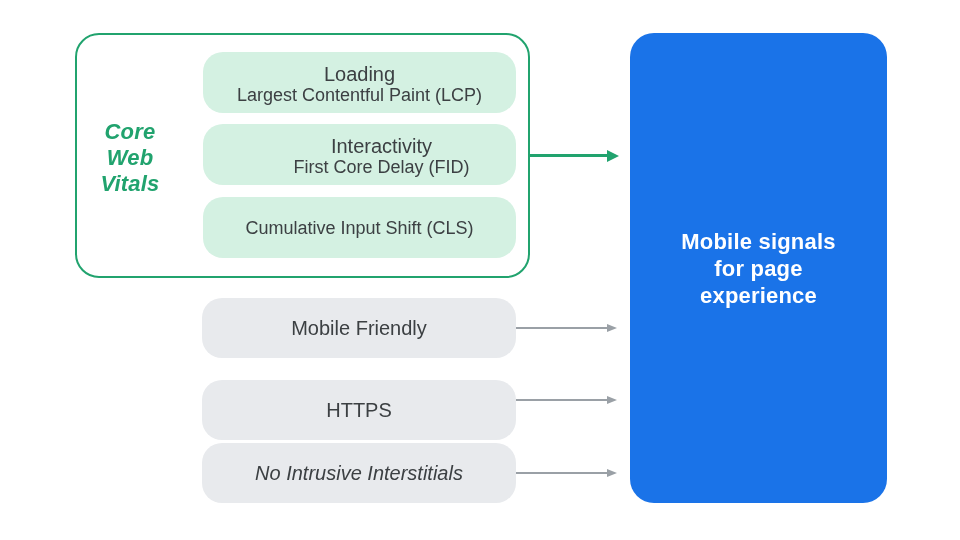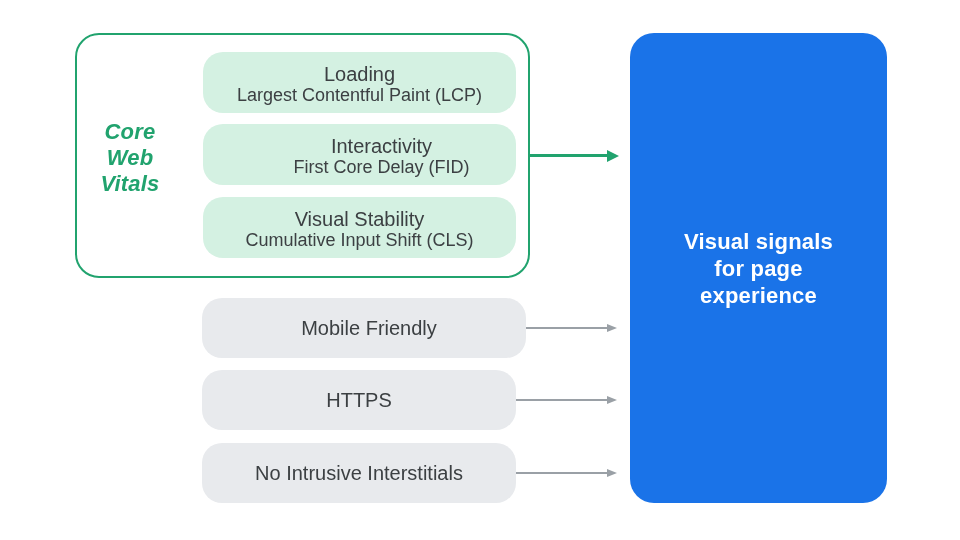--- a/index.html
+++ b/index.html
@@ -76,23 +76,23 @@
     height: 60px;
     background: #E8EAED;
     border-radius: 20px;
     display: flex;
     align-items: center;
     justify-content: center;
     color: #3C4043;
     font-size: 20px;
     font-weight: 400;
   }
-  .signal-pill-1 { top: 298px; padding-left: 10px; }
-  .signal-pill-2 { top: 370px; }
-  .signal-pill-3 { top: 443px; }
+  .signal-pill-1 { top: 298px; }
+  .signal-pill-2 { top: 380px; }
+  .signal-pill-3 { top: 443px; font-style: italic; }
 
   
   .arrow {
     position: absolute;
     background: #9AA0A6;
     height: 2px;
   }
   .arrow::after {
     content: "";
     position: absolute;
@@ -154,32 +154,31 @@
     <div class="pill-title">Loading</div>
     <div class="pill-subtitle">Largest Contentful Paint (LCP)</div>
   </div>
 
   <div class="cwv-pill cwv-pill-2">
     <div class="pill-title">Interactivity</div>
     <div class="pill-subtitle">First Core Delay (FID)</div>
   </div>
 
   <div class="cwv-pill cwv-pill-3">
-    <div class="pill-title">Visual Stability</div>
     <div class="pill-subtitle">Cumulative Input Shift (CLS)</div>
   </div>
 
   <div class="arrow arrow-teal"></div>
   <div class="arrow arrow-gray arrow-gray-1"></div>
   <div class="arrow arrow-gray arrow-gray-2"></div>
   <div class="arrow arrow-gray arrow-gray-3"></div>
 
   <div class="signal-pill signal-pill-1">Mobile Friendly</div>
 
   <div class="signal-pill signal-pill-2">HTTPS</div>
 
   <div class="signal-pill signal-pill-3">No Intrusive Interstitials</div>
 
   <div class="result-box">
-    <div class="result-label">Visual signals for page experience</div>
+    <div class="result-label">Mobile signals for page experience</div>
   </div>
 
 </div>
 
 </body></html>

